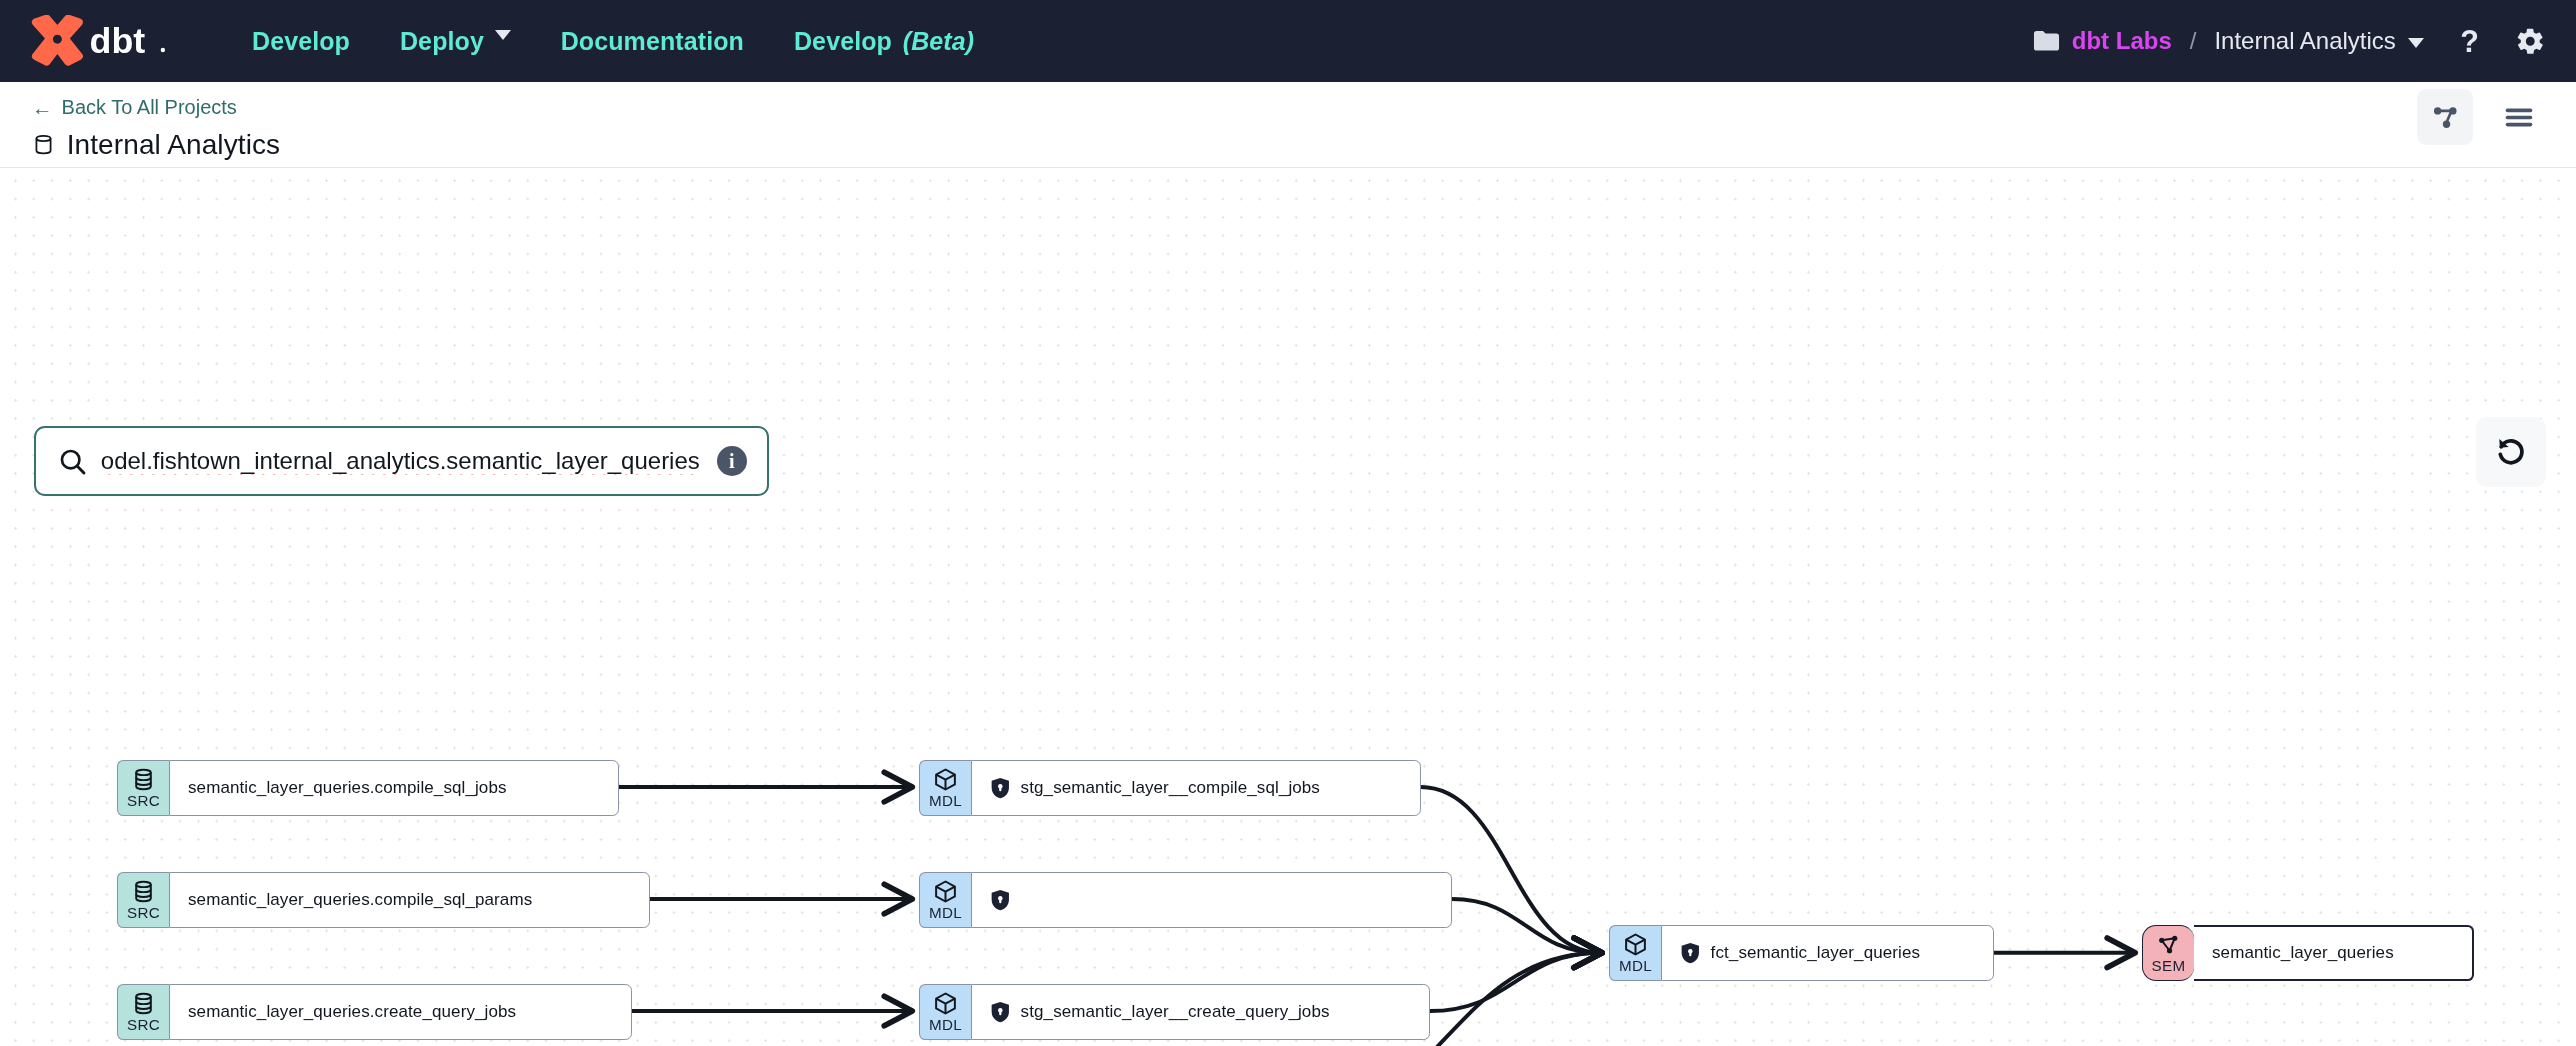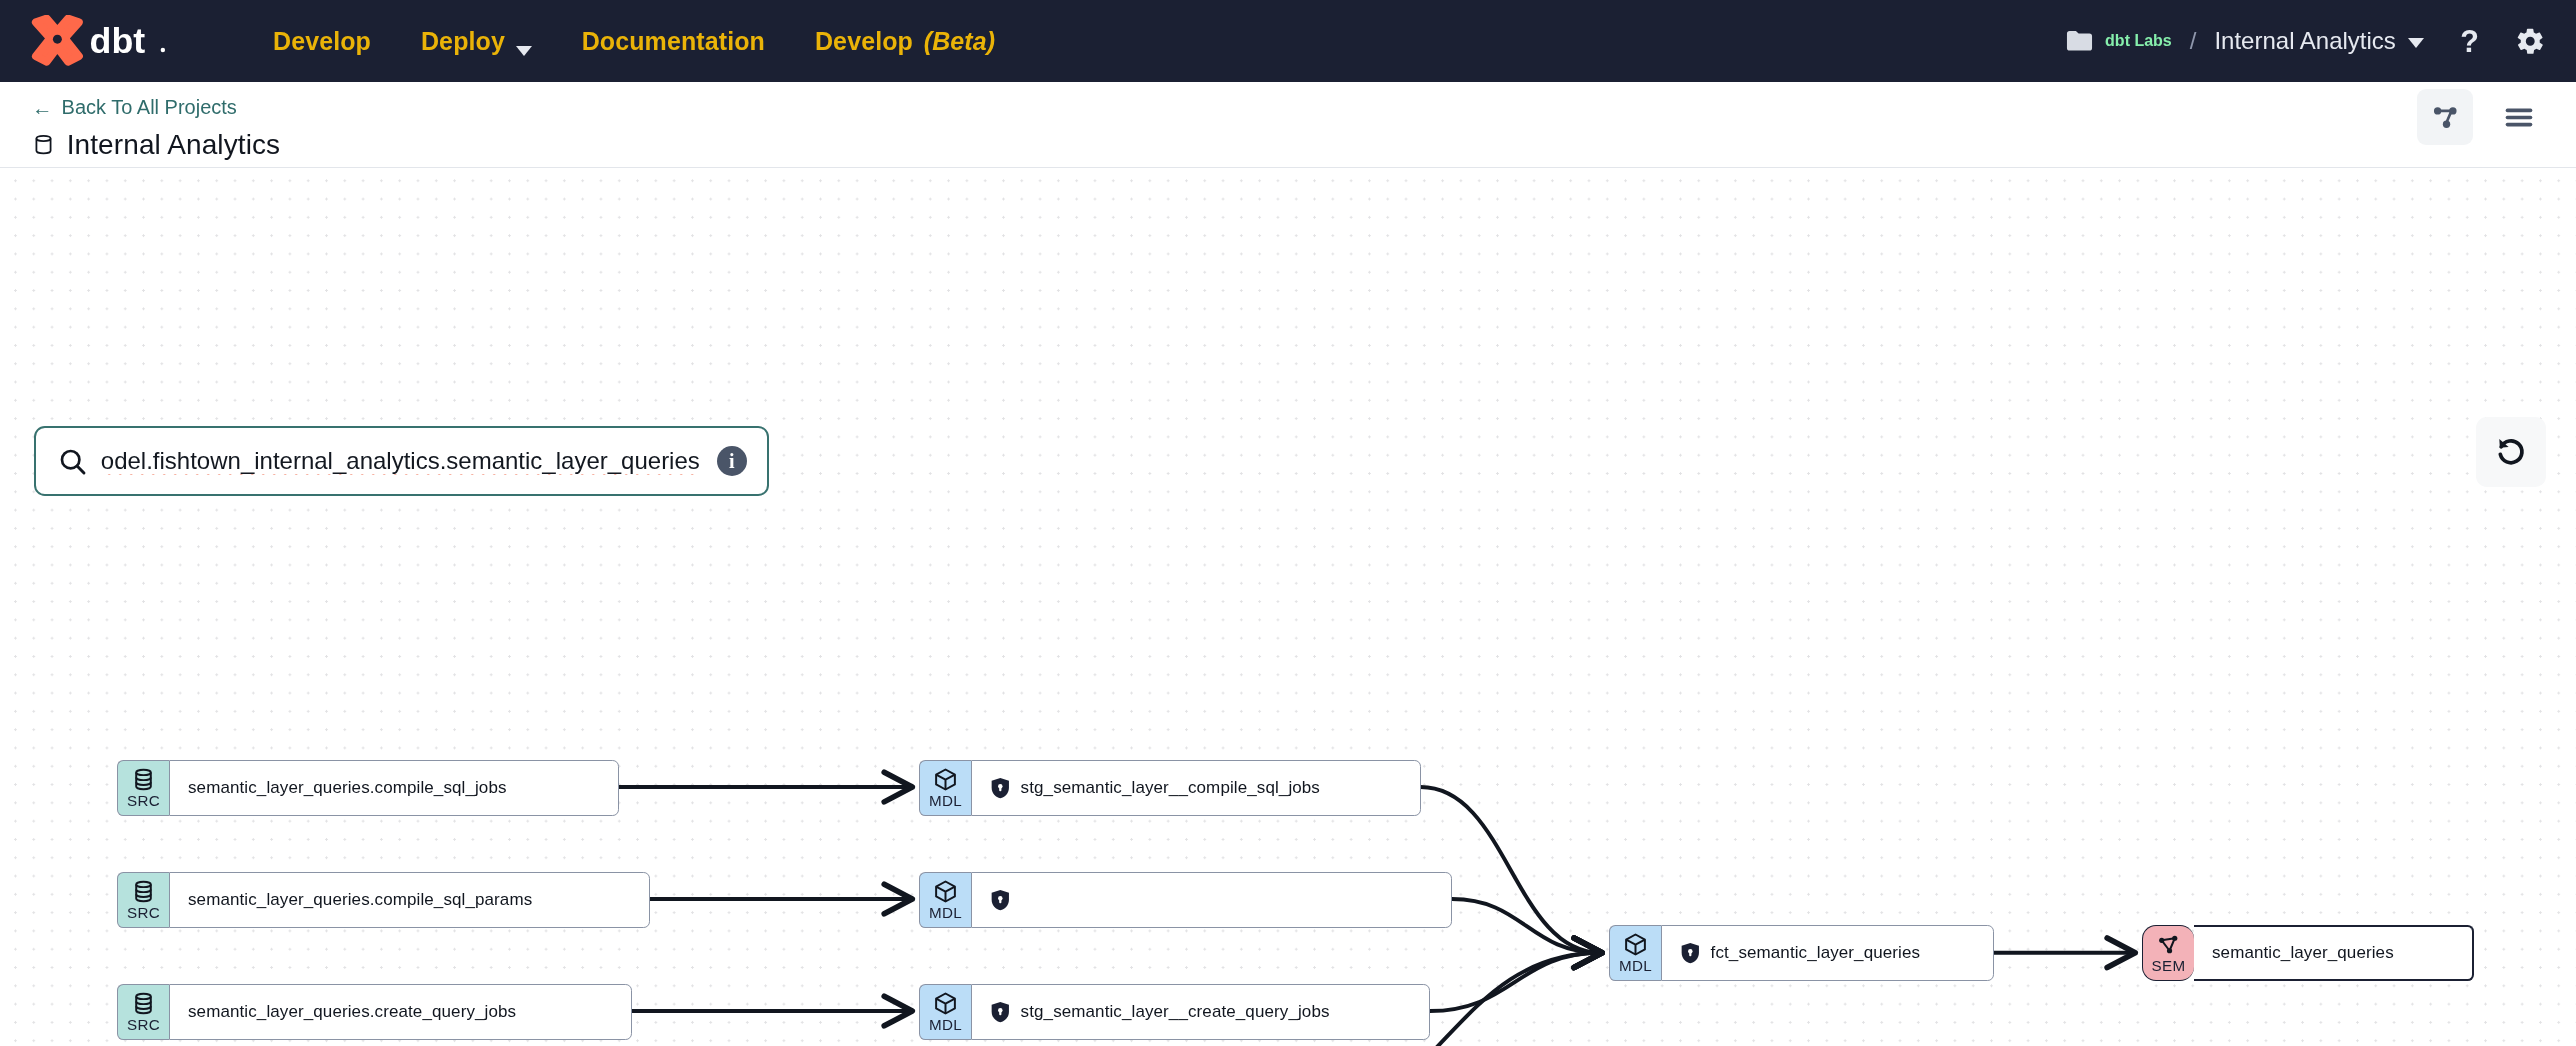--- a/index.html
+++ b/index.html
@@ -13,54 +13,53 @@
 
   
   .topnav {
     height: 82px;
     background: #1B2033;
     display: flex;
     align-items: center;
     padding: 0 30.5px 0 27px;
     position: relative;
     z-index: 30;
-    gap: 21px;
   }
   .logo-wrap { display: flex; align-items: center; margin-right: 57px; }
   .logo-svg { display: block; }
   .nav-links { display: flex; align-items: center; gap: 0; }
   .nav-link {
-    color: #eab308;
+    color: #5eead4;
     font-size: 25px;
     font-weight: 700;
     padding: 0 25px;
     cursor: pointer;
     white-space: nowrap;
     letter-spacing: 0.1px;
     display: flex;
-    align-items: flex-end;
+    align-items: flex-start;
     gap: 10.8px;
   }
   .nav-link .beta { font-style: italic; font-weight: 700; }
   .chev-d {
     width: 0; height: 0;
     border-left: 8px solid transparent;
     border-right: 8px solid transparent;
     border-top: 10px solid #E6E9F0;
     margin-top: 3.6px;
   }
   .nav-right {
     margin-left: auto;
     display: flex;
     align-items: center;
     gap: 0;
   }
   .org-crumb {
     display: flex; align-items: center; gap: 11.7px;
-    color: #86efac; font-size: 16px; font-weight: 700;
+    color: #d946ef; font-size: 24px; font-weight: 700;
     cursor: pointer;
   }
   .crumb-sep { color: #8F97AC; font-size: 24px; margin: 0 18px; font-weight: 400; }
   .proj-crumb {
     display: flex; align-items: center; gap: 12.5px;
     color: #E6E9F0; font-size: 24px; font-weight: 400; cursor: pointer;
   }
   .nav-icon-btn {
     color: #E6E9F0;
     margin-left: 36px;

